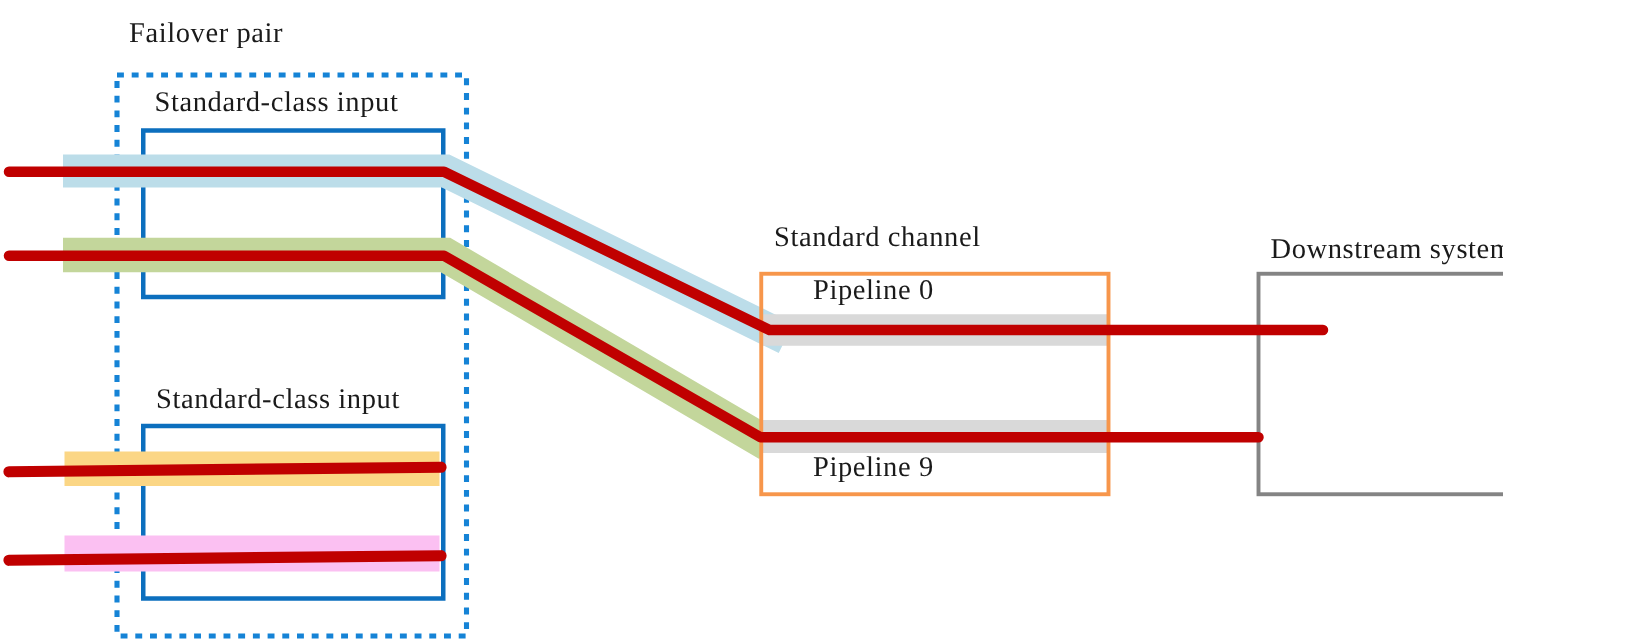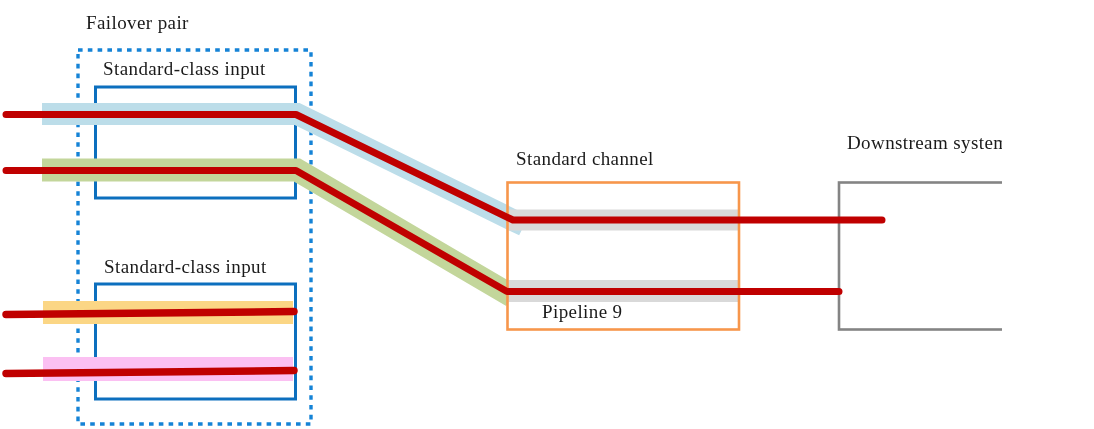--- a/index.html
+++ b/index.html
@@ -30,21 +30,21 @@
     letter-spacing: 0.4px;
     color: var(--c-text, #1a1a1a);
     white-space: nowrap;
   }
   .lbl-failover   { left: 86px;  top: 12px;  }
   .lbl-input-top  { left: 103px; top: 58px;  }
   .lbl-input-bot  { left: 104px; top: 256px; }
   .lbl-channel    { left: 516px; top: 148px; }
   .lbl-pipe0      { left: 542px; top: 183px; }
   .lbl-pipe1      { left: 542px; top: 301px; }
-  .lbl-downstream { left: 847px; top: 132px; text-align: center; }
+  .lbl-downstream { left: 847px; top: 156px; text-align: center; }
 </style>
 </head>
 <body>
 
 <div class="canvas">
 
   <svg class="diagram-svg" viewBox="0 0 1094 429" xmlns="http://www.w3.org/2000/svg">
 
     <rect x="78" y="50" width="233" height="374" fill="none" stroke="var(--c-red_signal-none, var(--c-dashed_blue))" stroke-width="3.4" stroke-dasharray="4.6 5.2"></rect>
 
@@ -66,15 +66,16 @@
     <polyline points="6,114.5 296,114.5 513,220 882,220" fill="none" stroke="var(--c-red_signal)" stroke-width="7" stroke-linecap="round" stroke-linejoin="round"></polyline>
     <polyline points="6,170.5 296,170.5 507,291.5 839,291.5" fill="none" stroke="var(--c-red_signal)" stroke-width="7" stroke-linecap="round" stroke-linejoin="round"></polyline>
     <polyline points="6,314.5 294,311.5" fill="none" stroke="var(--c-red_signal)" stroke-width="7.5" stroke-linecap="round" stroke-linejoin="round"></polyline>
     <polyline points="6,373.5 294,370.5" fill="none" stroke="var(--c-red_signal)" stroke-width="7.5" stroke-linecap="round" stroke-linejoin="round"></polyline>
   </svg>
 
   <div class="lbl lbl-failover">Failover pair</div>
   <div class="lbl lbl-input-top">Standard-class input</div>
   <div class="lbl lbl-input-bot">Standard-class input</div>
   <div class="lbl lbl-channel">Standard channel</div>
+  <div class="lbl lbl-pipe0">Pipeline 0</div>
   <div class="lbl lbl-pipe1">Pipeline 9</div>
   <div class="lbl lbl-downstream">Downstream system</div>
 </div>
 
 </body></html>

